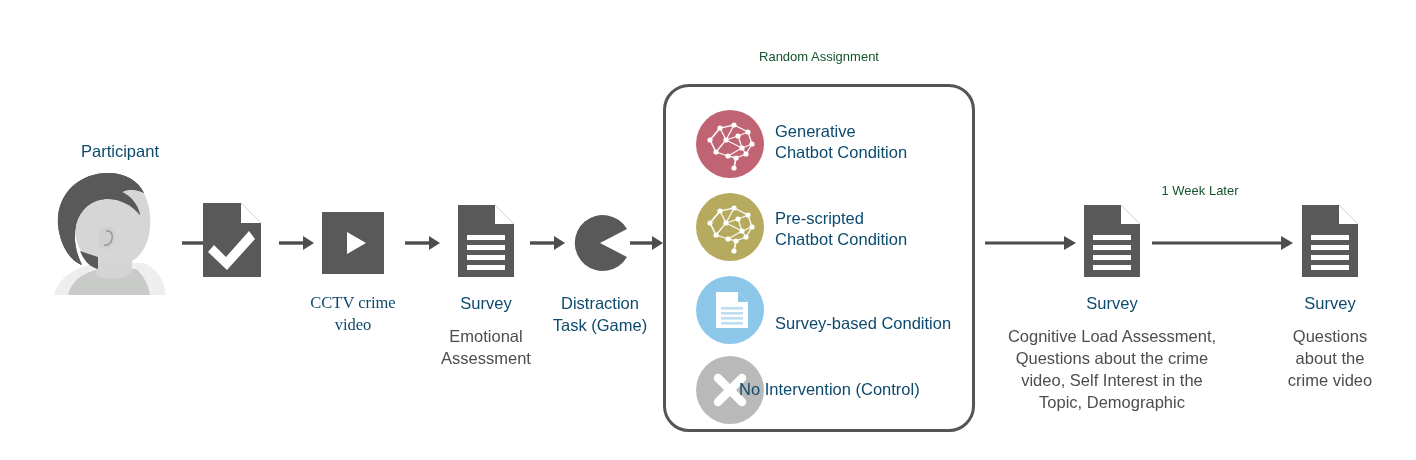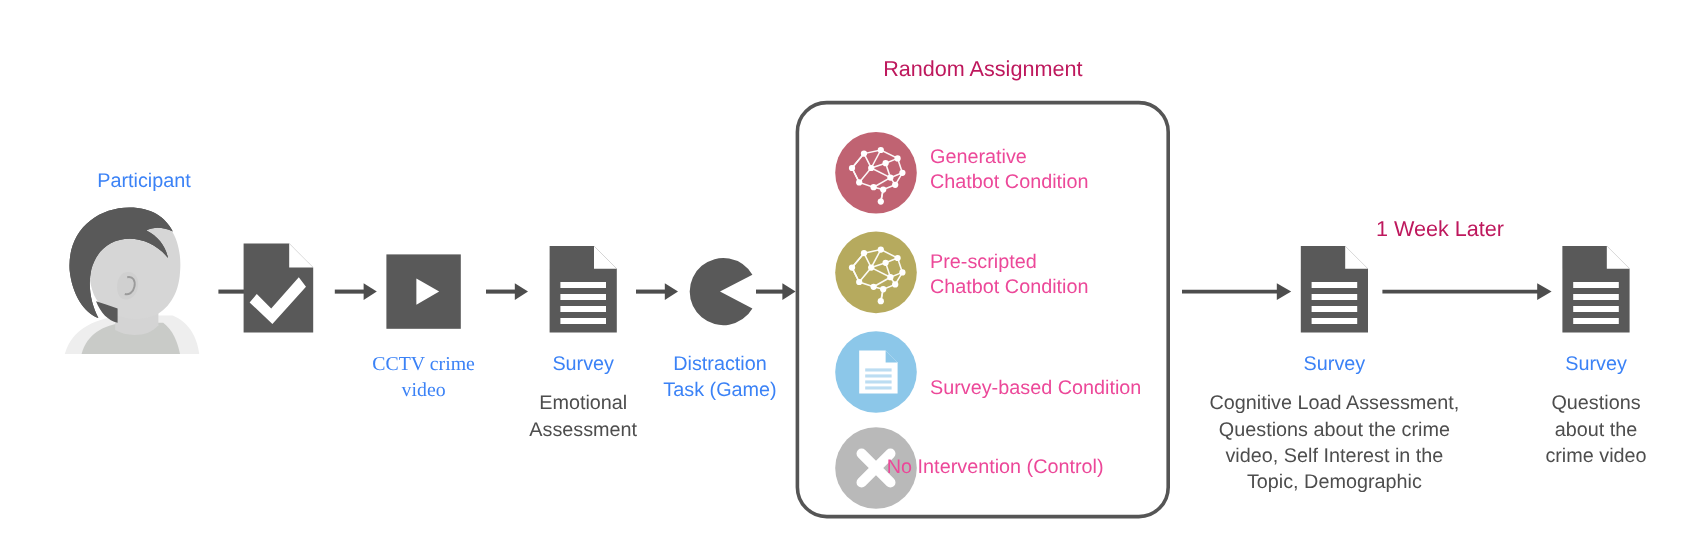--- a/index.html
+++ b/index.html
@@ -15,43 +15,43 @@
     position: relative;
     width: 1416px;
     height: 460px;
     background: #ffffff;
     overflow: hidden;
   }
   .abs { position: absolute; }
   .lbl {
     position: absolute;
     text-align: center;
-    color: #3b82f6;
+    color: #0c4a6e;
     font-size: 16.5px;
     line-height: 22px;
     white-space: pre-line;
   }
   .lbl-sub {
     position: absolute;
     text-align: center;
     color: #4d4d4d;
     font-size: 16.5px;
     line-height: 22px;
     white-space: pre-line;
   }
   .title-lbl {
     position: absolute;
     text-align: center;
-    color: #be185d;
-    font-size: 18px;
+    color: #14532d;
+    font-size: 13px;
     line-height: 22px;
   }
   .cond-label {
     position: absolute;
-    color: #ec4899;
+    color: #0c4a6e;
     font-size: 16.5px;
     line-height: 21px;
     white-space: pre-line;
   }
   .assign-box {
     position: absolute;
     border: 3px solid #555555;
     border-radius: 26px;
     box-sizing: border-box;
     background: #ffffff;

